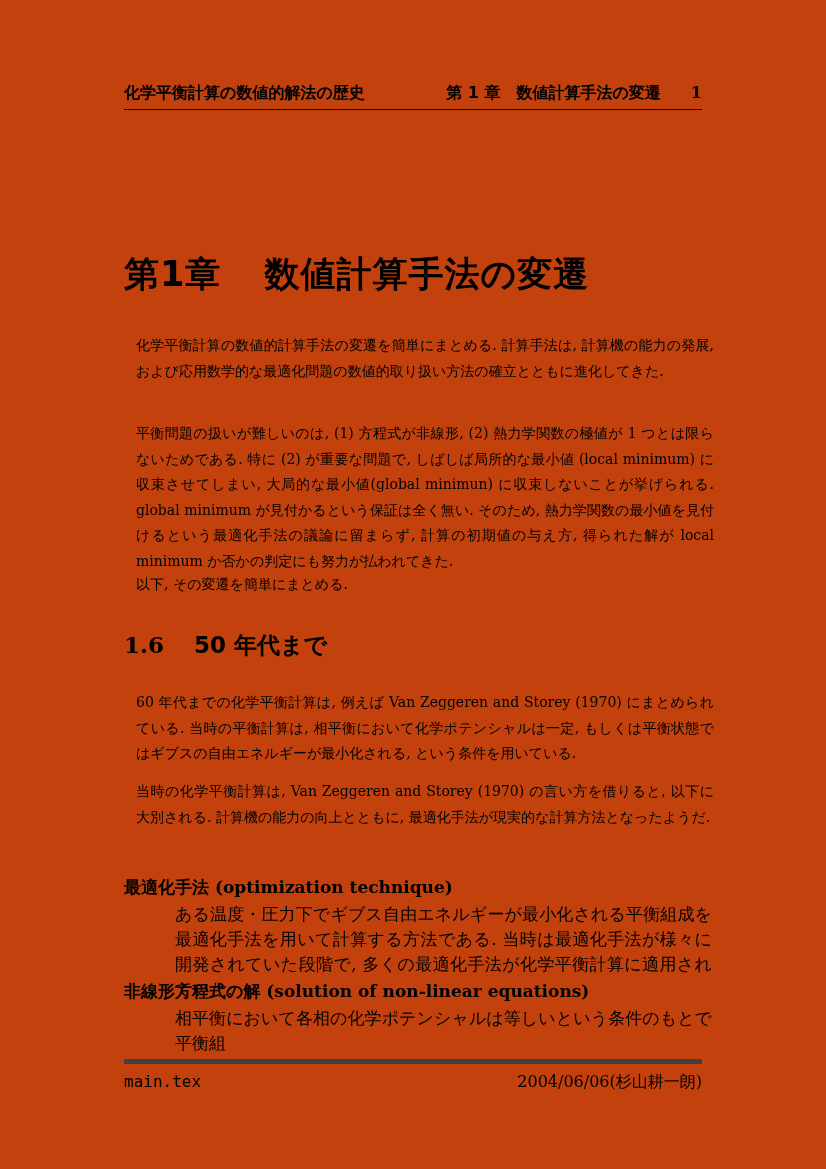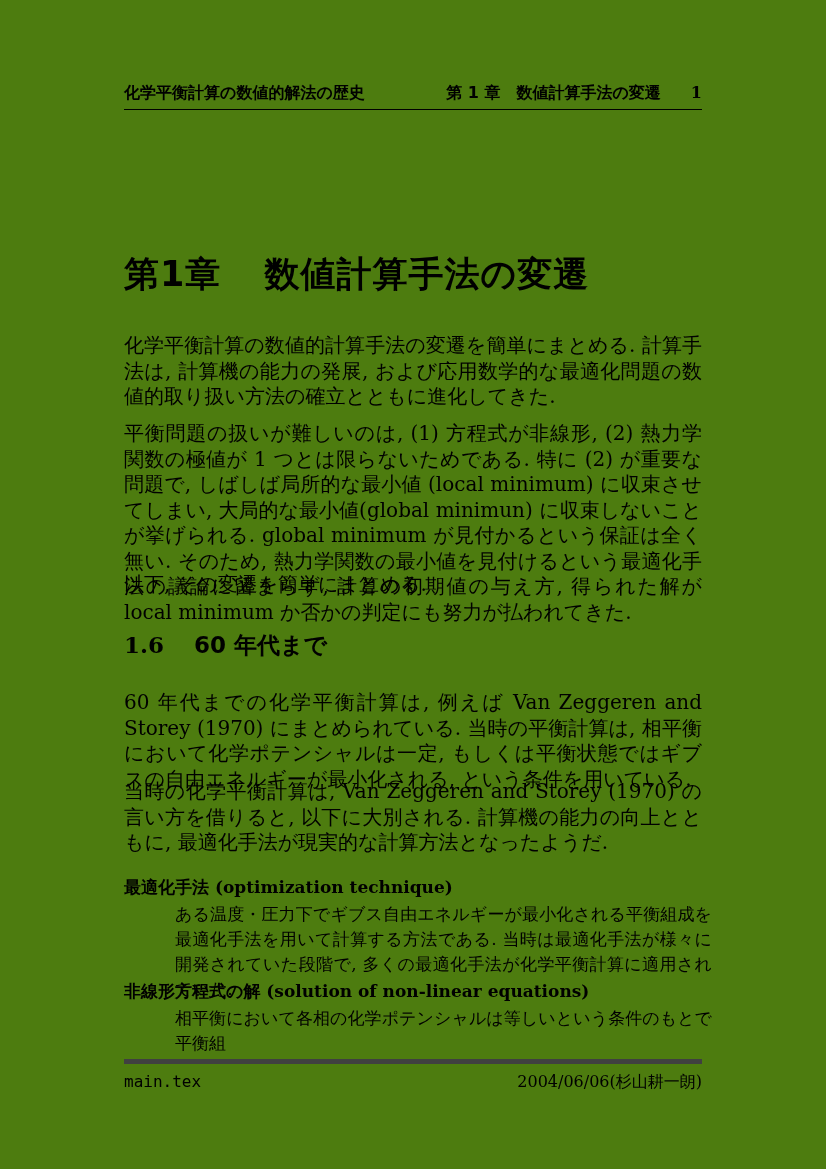--- a/index.html
+++ b/index.html
@@ -2,21 +2,21 @@
 <html><head>
 <meta charset="utf-8">
 <style>
   * { margin: 0; padding: 0; box-sizing: border-box; }
   html, body { background: #888; }
   .page {
     position: relative;
     width: 826px;
     height: 1169px;
     margin: 0 auto;
-    background: #4d7c0f;
+    background: #c2410c;
     color: #000000;
     font-family: "DejaVu Serif", "Liberation Serif", serif;
     overflow: hidden;
   }
   .gothic { font-family: "DejaVu Sans", "Liberation Sans", sans-serif; }
   .mono   { font-family: "DejaVu Sans Mono", "Liberation Mono", monospace; }
 
   
   .running-header {
     position: absolute;
@@ -50,23 +50,23 @@
     font-weight: 700;
     letter-spacing: 1px;
     white-space: nowrap;
     margin-top: 48px;
   }
   .chapter-heading .chapter-title { margin-left: 30px; }
 
   
   .para {
     position: absolute;
-    left: 124px;
+    left: 136px;
     width: 578px;
-    font-size: 20px;
+    font-size: 14px;
     line-height: 25.5px;
     text-align: justify;
   }
   .p1 { top: 333px; }
   .p2 { top: 421px; }
   .p3 { top: 572px; }
   .p4 { top: 690px; }
   .p5 { top: 779px; }
 
   
@@ -137,21 +137,21 @@
   </h1>
 
   <p class="para p1">化学平衡計算の数値的計算手法の変遷を簡単にまとめる. 計算手法は, 計算機の能力の発展, および応用数学的な最適化問題の数値的取り扱い方法の確立とともに進化してきた.</p>
 
   <p class="para p2">平衡問題の扱いが難しいのは, (1) 方程式が非線形, (2) 熱力学関数の極値が 1 つとは限らないためである. 特に (2) が重要な問題で, しばしば局所的な最小値 (local minimum) に収束させてしまい, 大局的な最小値(global minimun) に収束しないことが挙げられる. global minimum が見付かるという保証は全く無い. そのため, 熱力学関数の最小値を見付けるという最適化手法の議論に留まらず, 計算の初期値の与え方, 得られた解が local minimum か否かの判定にも努力が払われてきた.</p>
 
   <p class="para p3">以下, その変遷を簡単にまとめる.</p>
 
   <h2 class="section-heading">
     <span class="section-number">1.6</span>
-    <span class="section-title gothic">60 年代まで</span>
+    <span class="section-title gothic">50 年代まで</span>
   </h2>
 
   <p class="para p4">60 年代までの化学平衡計算は, 例えば Van Zeggeren and Storey (1970) にまとめられている. 当時の平衡計算は, 相平衡において化学ポテンシャルは一定, もしくは平衡状態ではギブスの自由エネルギーが最小化される, という条件を用いている.</p>
 
   <p class="para p5">当時の化学平衡計算は, Van Zeggeren and Storey (1970) の言い方を借りると, 以下に大別される. 計算機の能力の向上とともに, 最適化手法が現実的な計算方法となったようだ.</p>
 
   <div class="def-term t1">
     <span class="term-ja gothic">最適化手法</span><span class="term-en"> (optimization technique)</span>
   </div>
   <p class="def-desc d1">ある温度・圧力下でギブス自由エネルギーが最小化される平衡組成を最適化手法を用いて計算する方法である. 当時は最適化手法が様々に開発されていた段階で, 多くの最適化手法が化学平衡計算に適用されていた.</p>

